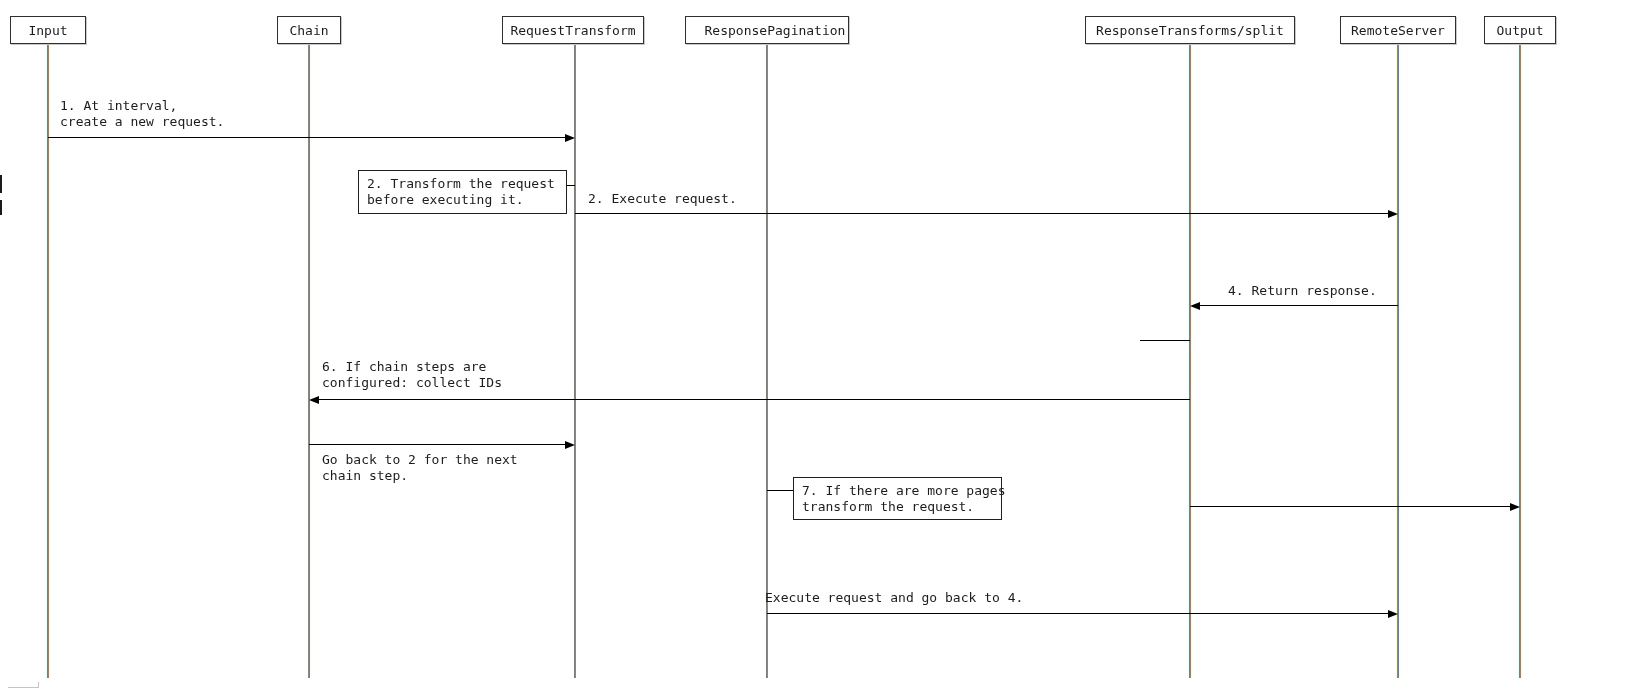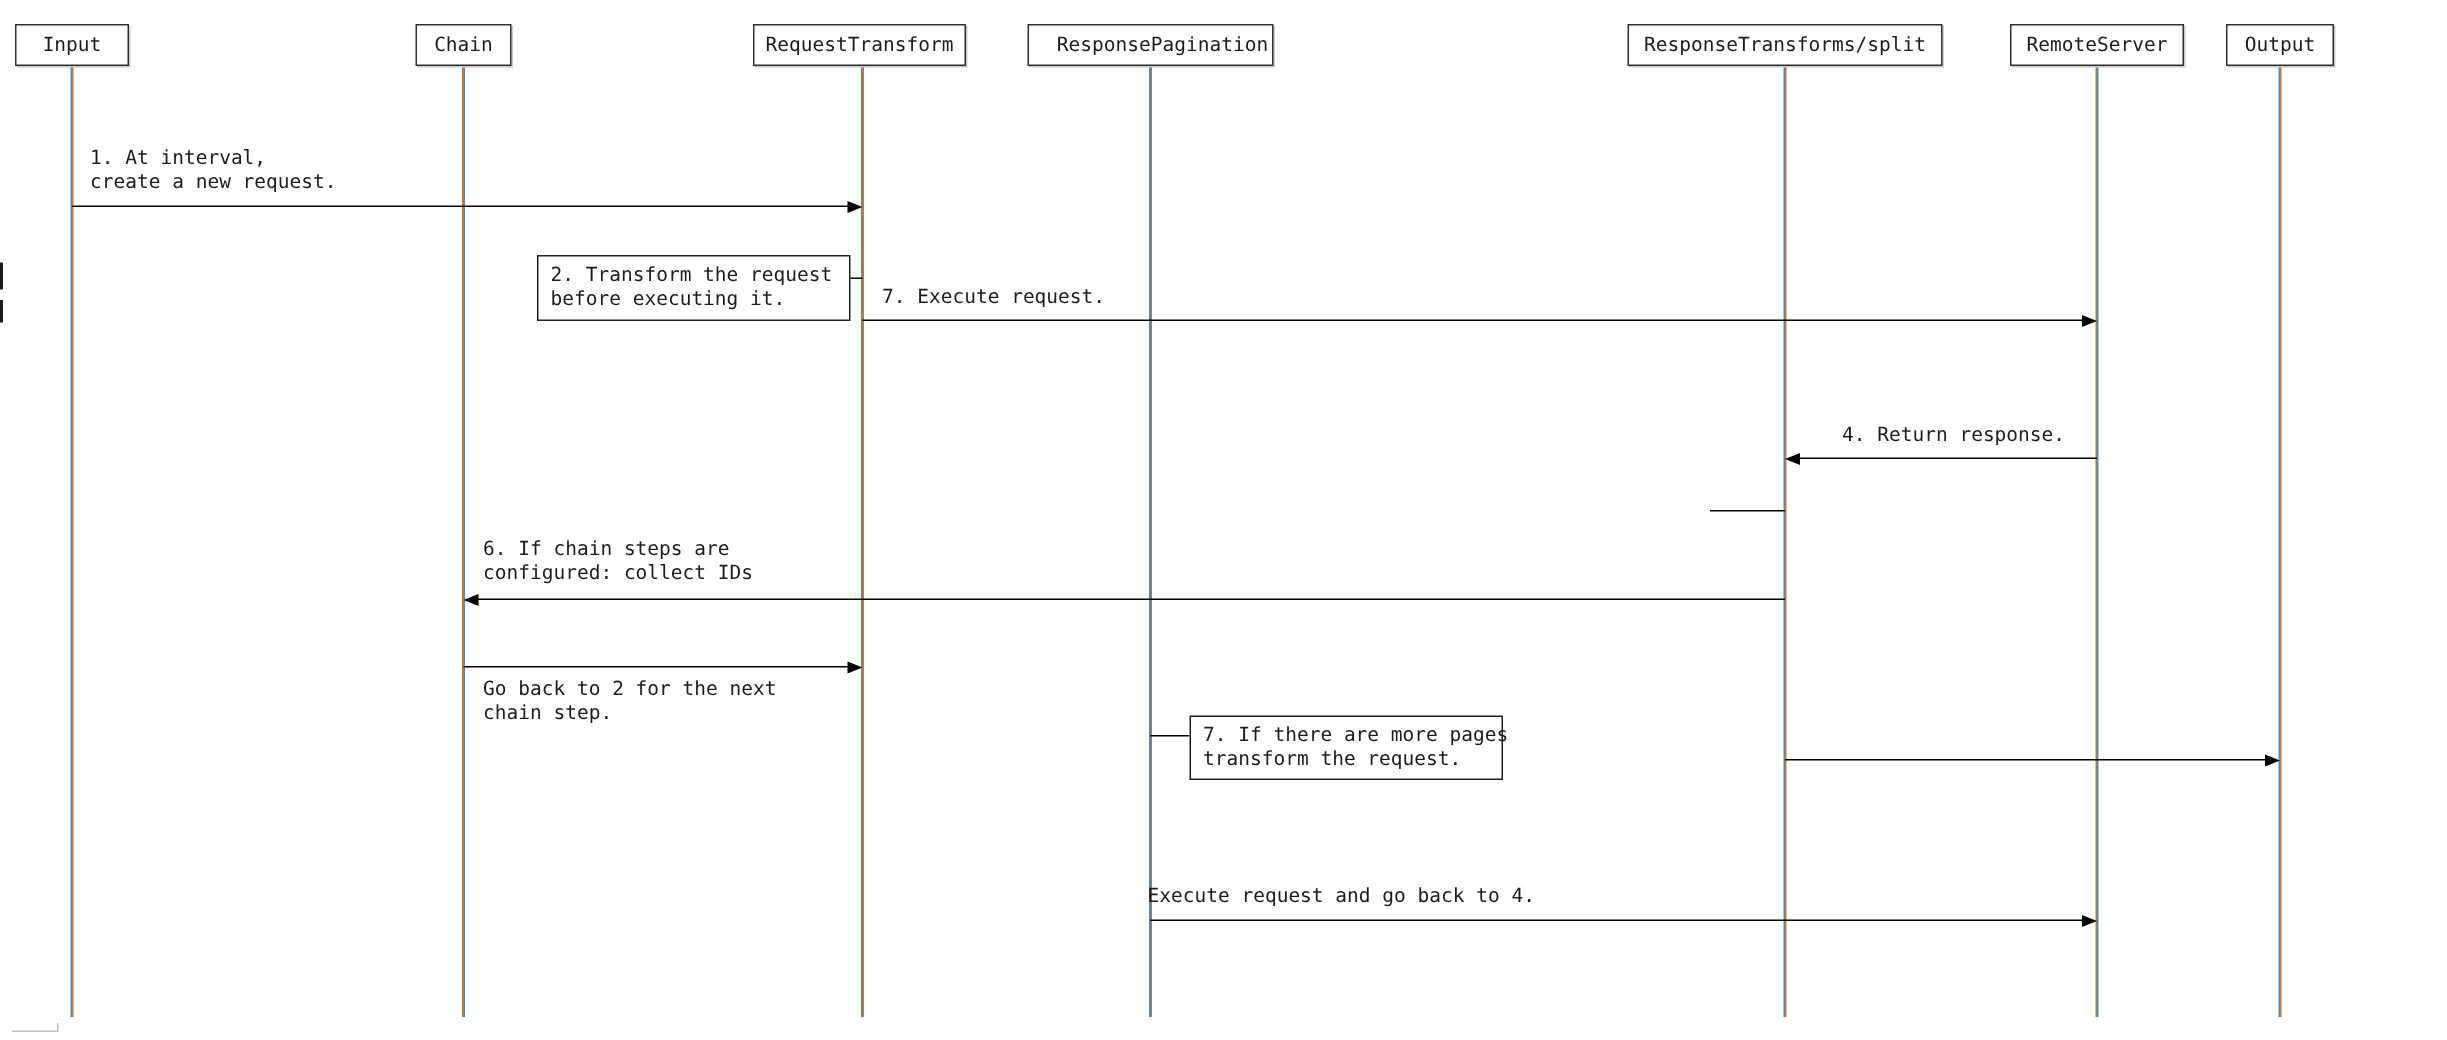--- a/index.html
+++ b/index.html
@@ -87,21 +87,21 @@
     <div class="lifeline" style="left: 574px; top: 44px; height: 634px; background: linear-gradient(to right, rgb(74, 137, 200) 50%, rgb(191, 123, 47) 50%);"></div>
     <div class="lifeline" style="left: 766px; top: 44px; height: 634px; background: linear-gradient(to right, rgb(74, 137, 200) 50%, rgb(191, 123, 47) 50%);"></div>
     <div class="lifeline" style="left: 1189px; top: 44px; height: 634px; background: linear-gradient(to right, rgb(74, 137, 200) 50%, rgb(191, 123, 47) 50%);"></div>
     <div class="lifeline" style="left: 1397px; top: 44px; height: 634px; background: linear-gradient(to right, rgb(191, 123, 47) 50%, rgb(74, 137, 200) 50%);"></div>
     <div class="lifeline" style="left: 1519px; top: 44px; height: 634px; background: linear-gradient(to right, rgb(74, 137, 200) 50%, rgb(191, 123, 47) 50%);"></div>
     <div class="msg-line" style="left: 48px; width: 518px; top: 137px;"></div>
     <div class="arrowhead arrow-right" style="left: 565px; top: 134px;"></div>
     <div class="msg-label" style="left: 60px; top: 98px;"><div class="">1. At interval,</div><div class="">create a new request.</div></div>
     <div class="msg-line" style="left: 575px; width: 814px; top: 213px;"></div>
     <div class="arrowhead arrow-right" style="left: 1388px; top: 210px;"></div>
-    <div class="msg-label" style="left: 588px; top: 191px;"><div class="">7. Execute request.</div></div>
+    <div class="msg-label" style="left: 588px; top: 191px;"><div class="">2. Execute request.</div></div>
     <div class="msg-line" style="left: 1199px; width: 199px; top: 305px;"></div>
     <div class="arrowhead arrow-left" style="left: 1190px; top: 302px;"></div>
     <div class="msg-label" style="left: 1228px; top: 283px;"><div class="">4. Return response.</div></div>
     <div class="msg-line" style="left: 318px; width: 872px; top: 399px;"></div>
     <div class="arrowhead arrow-left" style="left: 309px; top: 396px;"></div>
     <div class="msg-label" style="left: 322px; top: 359px;"><div class="">6. If chain steps are</div><div class="">configured: collect IDs</div></div>
     <div class="msg-line" style="left: 309px; width: 257px; top: 444px;"></div>
     <div class="arrowhead arrow-right" style="left: 565px; top: 441px;"></div>
     <div class="msg-label" style="left: 322px; top: 452px;"><div class="">Go back to 2 for the next</div><div class="">chain step.</div></div>
     <div class="msg-line" style="left: 1190px; width: 321px; top: 506px;"></div>

